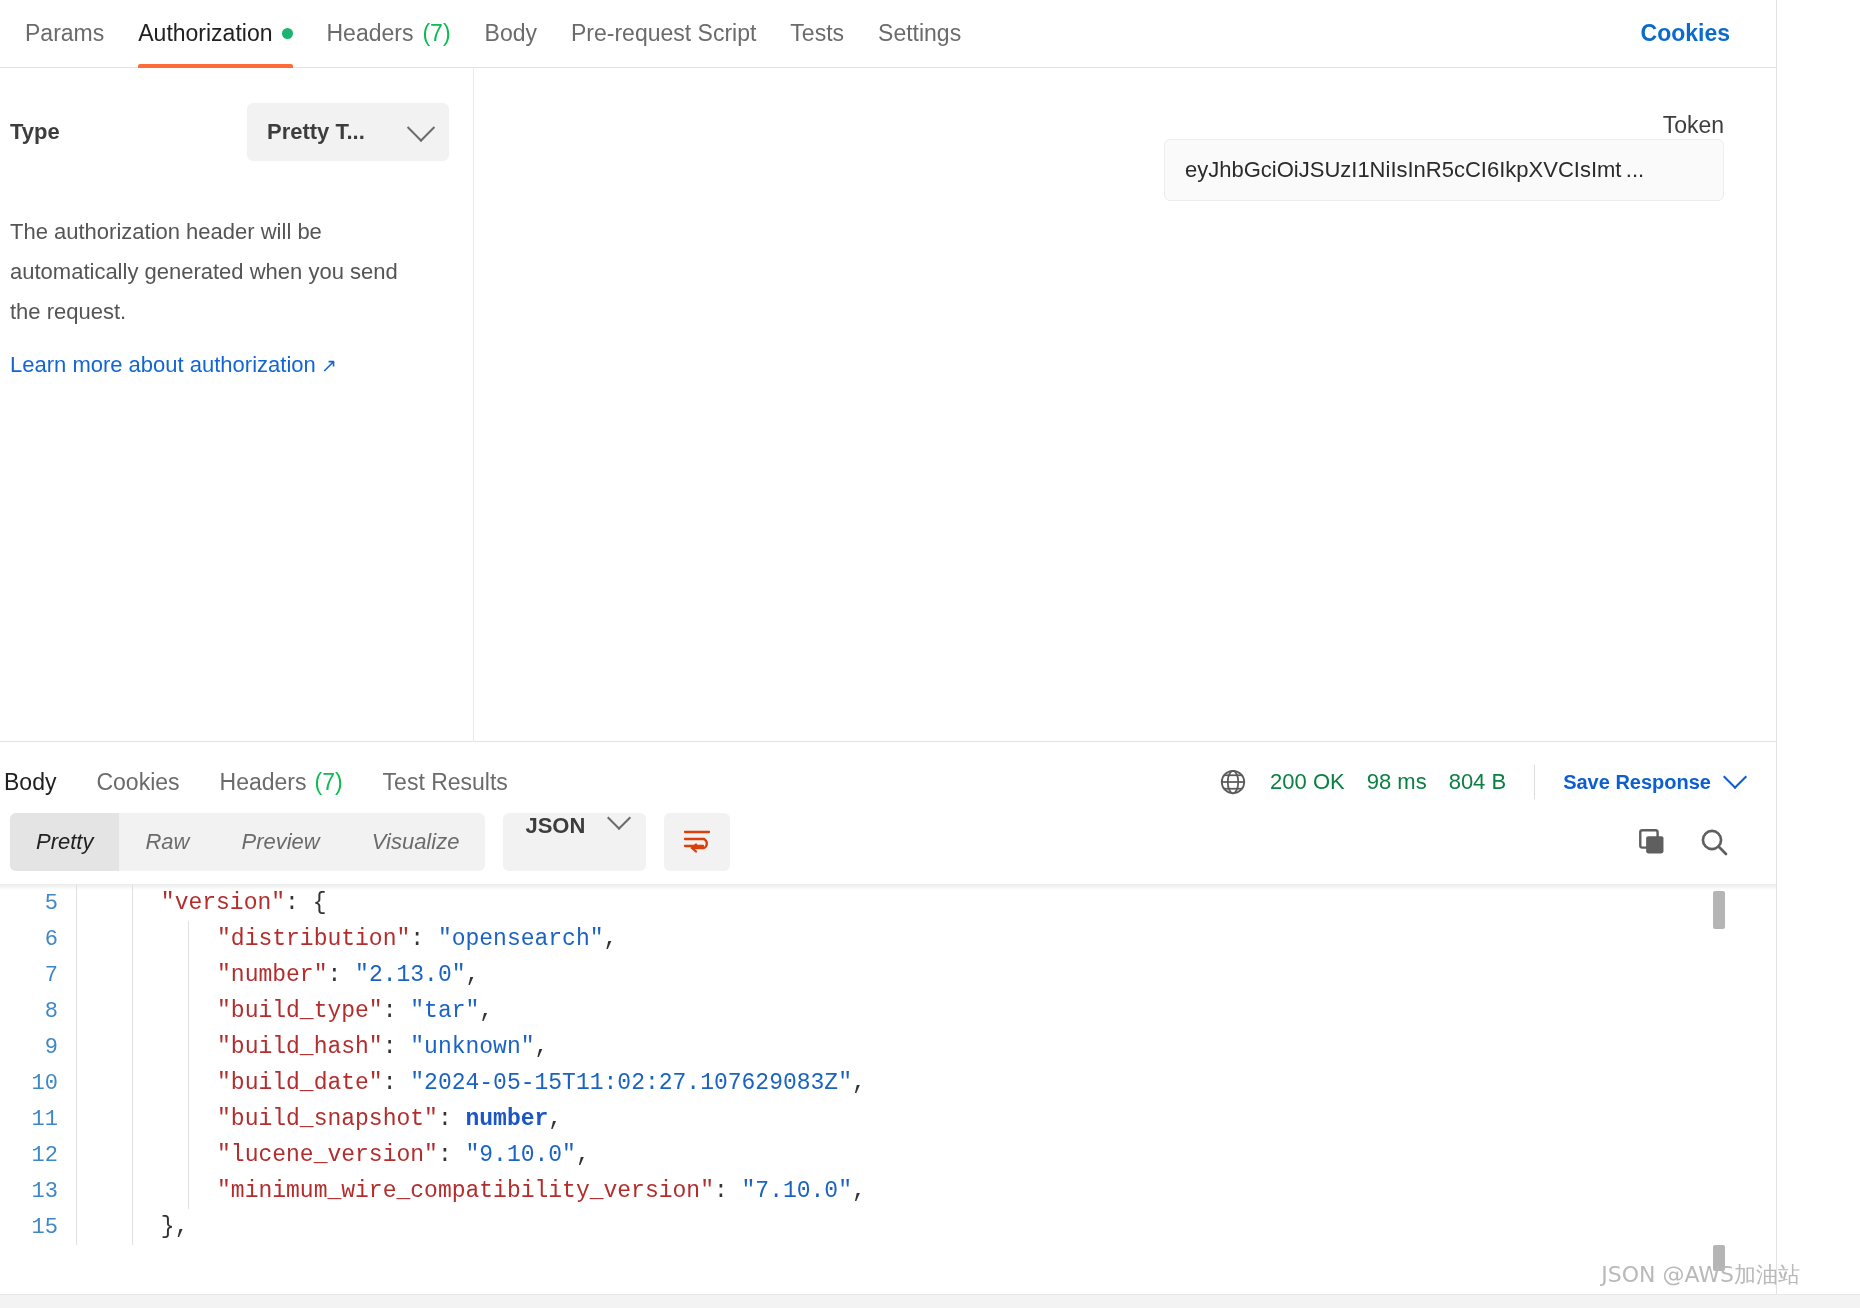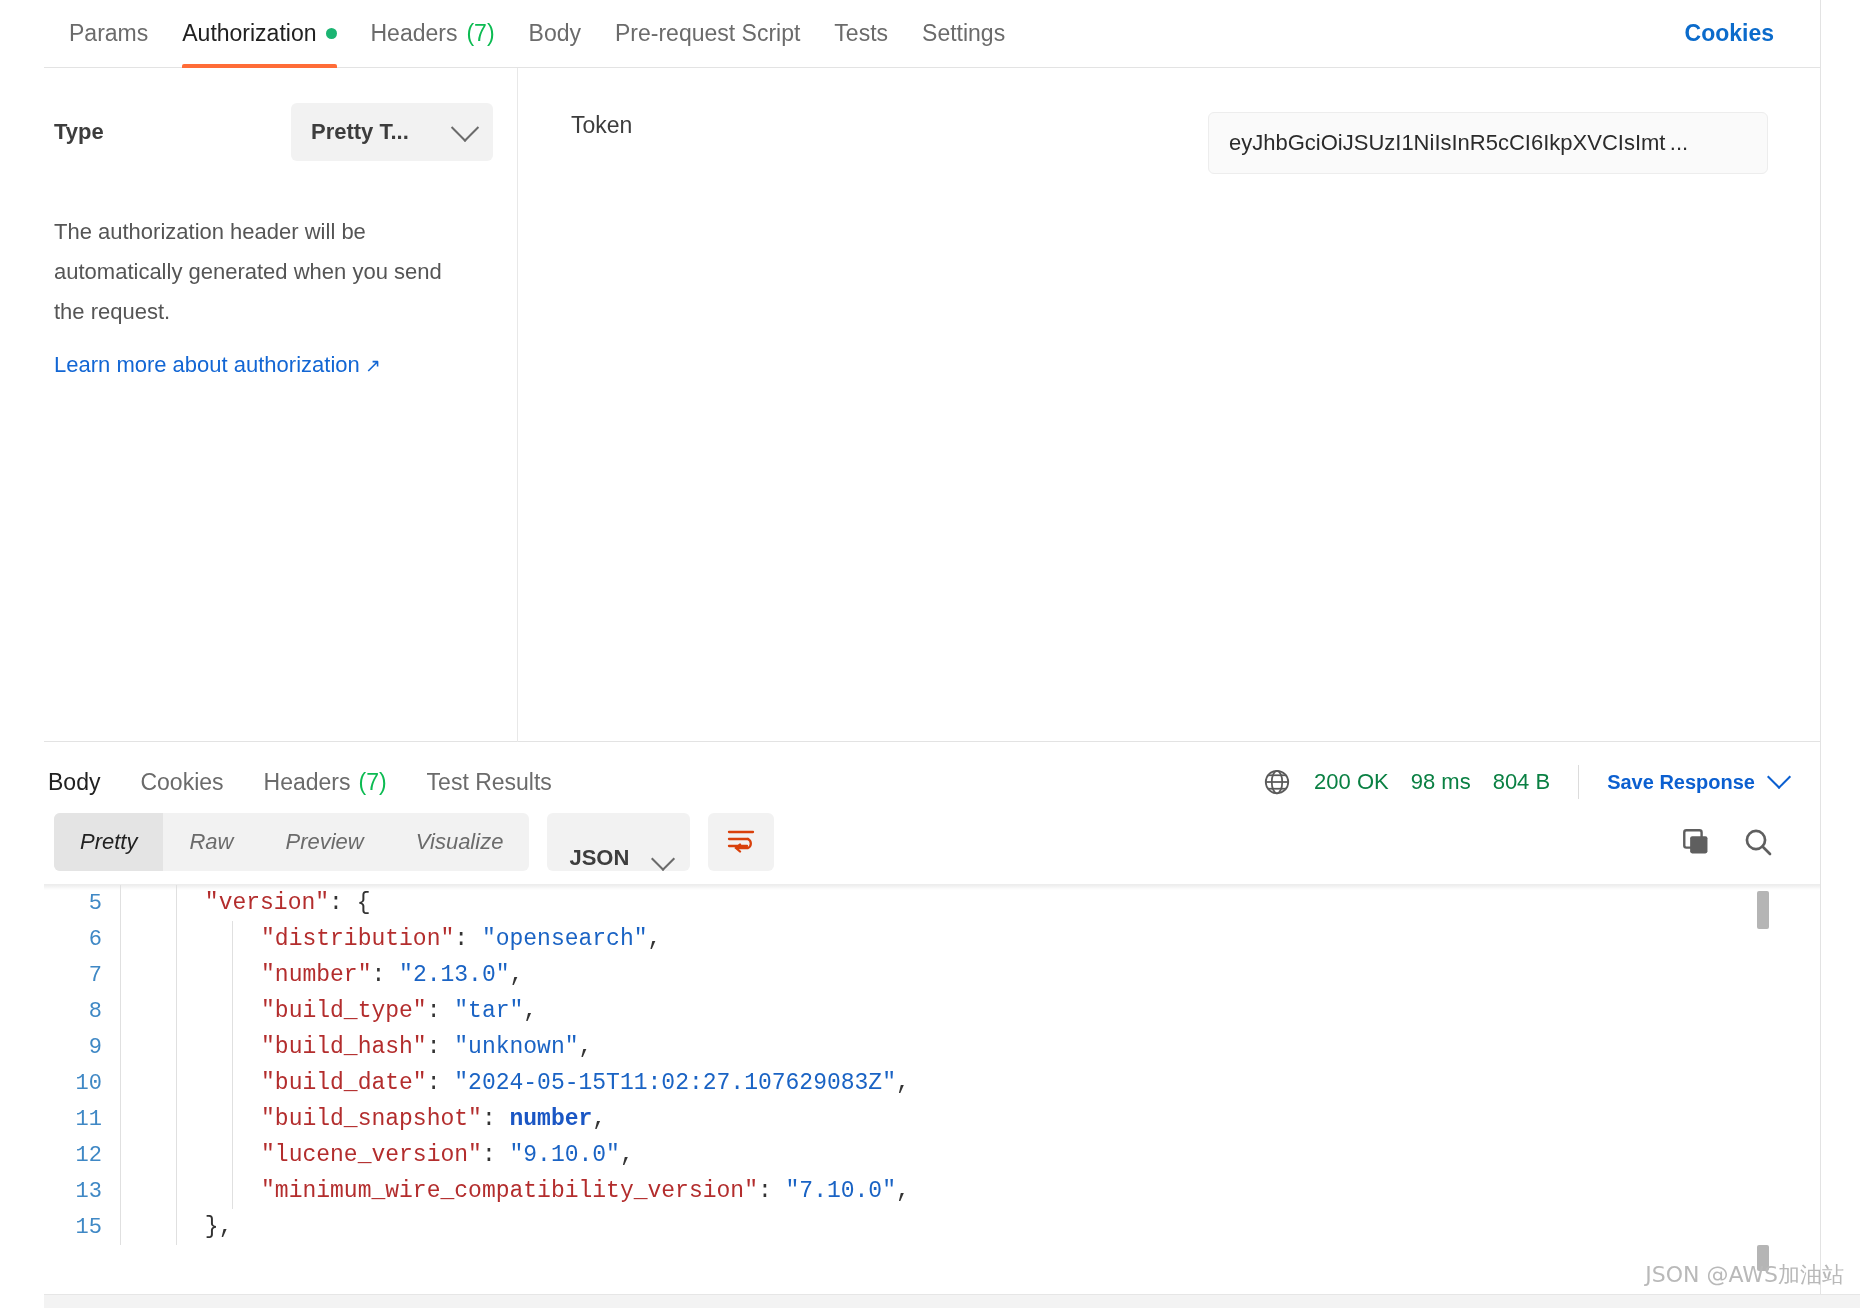--- a/index.html
+++ b/index.html
@@ -10,21 +10,20 @@
     background: #ffffff;
     font-family: "Liberation Sans", sans-serif;
     color: #212121;
     overflow: hidden;
   }
   .app {
     position: relative;
     width: 1816px;
     height: 1308px;
     background: #7f1d1d;
-    margin-left: 44px;
   }
 
   
   .req-tabbar {
     position: absolute;
     top: 0; left: 0;
     width: 1776px;
     height: 68px;
     border-bottom: 1px solid #e3e3e3;
     display: flex;
@@ -138,22 +137,23 @@
 
   .auth-right {
     position: absolute;
     top: 0; left: 475px;
     right: 0;
     height: 674px;
     padding: 44px 52px 0 32px;
   }
   .token-row {
     display: flex;
-    align-items: flex-start;
+    align-items: flex-end;
     justify-content: space-between;
+    flex-direction: column;
   }
   .token-label {
     font-size: 23px;
     color: #3d3d3d;
     padding-left: 20px;
   }
   .token-input {
     width: 560px;
     height: 62px;
     background: #fafafa;
@@ -266,21 +266,21 @@
     font-size: 22px;
     color: #6b6b6b;
     cursor: pointer;
   }
   .seg.active {
     background: #e4e4e4;
     color: #212121;
   }
   .fmt-select {
     display: flex;
-    align-items: flex-end;
+    align-items: flex-start;
     gap: 22px;
     height: 58px;
     background: #f2f2f2;
     border-radius: 6px;
     padding: 0 22px;
     font-size: 22px;
     font-weight: bold;
     color: #3d3d3d;
     cursor: pointer;
   }

